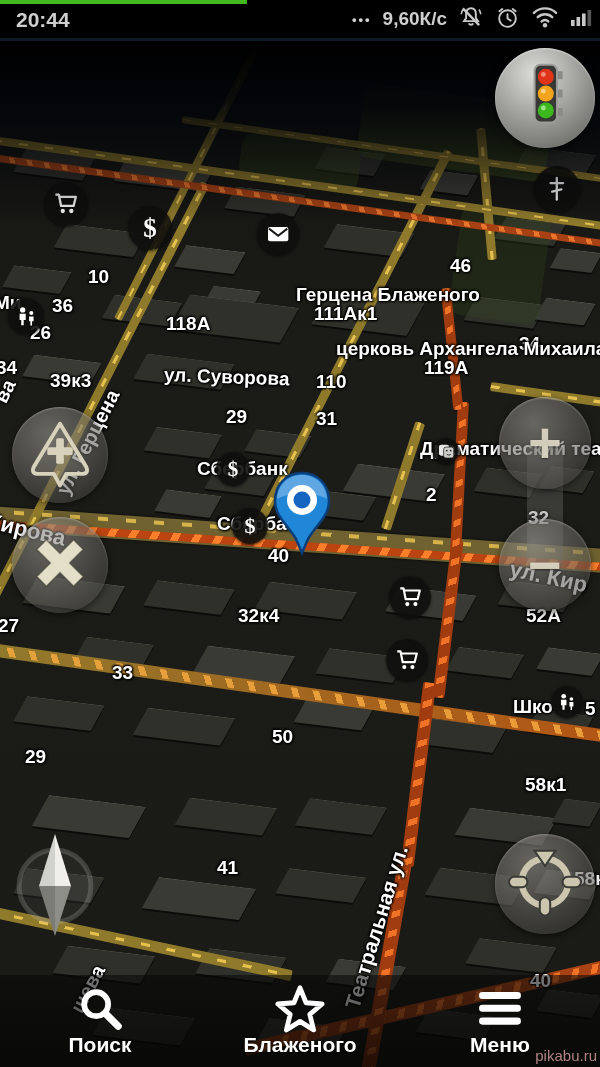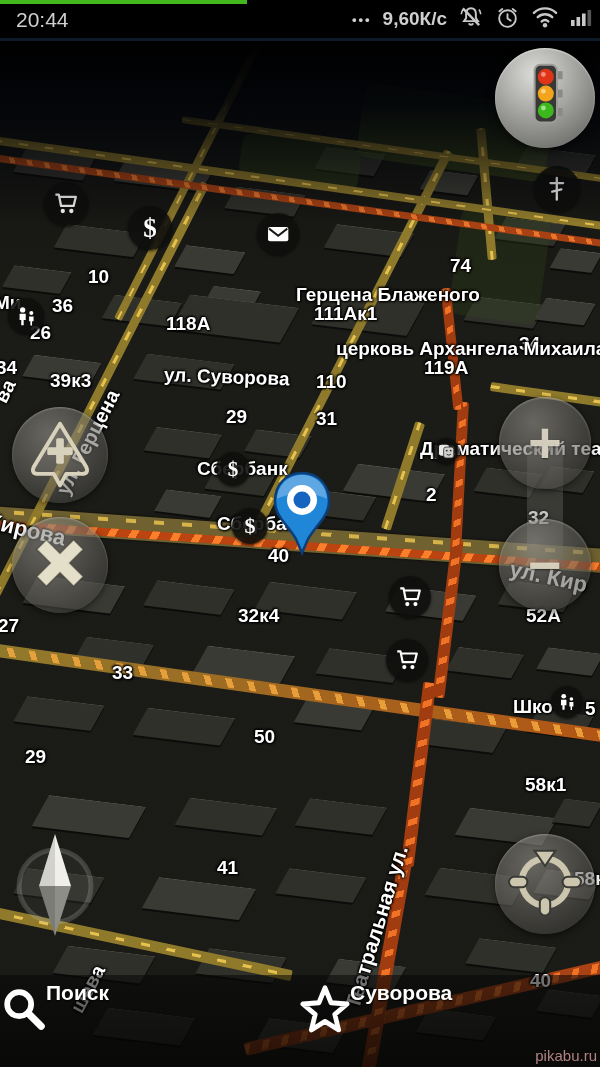--- a/index.html
+++ b/index.html
@@ -2,21 +2,21 @@
 <html><head>
 <meta charset="utf-8">
 <style>
   html,body{margin:0;padding:0;background:#000;}
   .screen{position:relative;width:600px;height:1067px;overflow:hidden;
     font-family:"Liberation Sans",sans-serif;background:#1a1a17;}
 
   
   .statusbar{position:absolute;left:0;top:0;width:600px;height:41px;background:#000;z-index:50;}
   .led{position:absolute;left:0;top:0;width:247px;height:4px;background:#42b71e;}
-  .sb-time{position:absolute;left:16px;top:8px;font-size:21px;font-weight:normal;color:#cfcfcf;}
+  .sb-time{position:absolute;left:16px;top:8px;font-size:21px;font-weight:bold;color:#cfcfcf;}
   .sb-right{position:absolute;right:6px;top:0;height:38px;display:flex;align-items:center;gap:11px;}
   .sb-dots{font-size:13px;font-weight:bold;color:#cfcfcf;letter-spacing:2px;}
   .sb-speed{font-size:19px;font-weight:bold;color:#cfcfcf;}
   .sb-line{position:absolute;left:0;top:38px;width:600px;height:3px;background:#0d1a28;}
 
   
   .map{position:absolute;left:0;top:40px;width:600px;height:1027px;background:
     linear-gradient(180deg,#131310 0%,#1b1b17 30%,#1a1a16 100%);overflow:hidden;}
   .bld{position:absolute;transform:rotate(7deg) skewX(-22deg);border-radius:1px;}
   .b1{background:#30302b;border-top:1px solid #47473f;box-shadow:1px 2px 0 rgba(0,0,0,.55);}
@@ -73,21 +73,21 @@
   .card-title{font-size:27px;font-weight:bold;color:#fff;line-height:30px;}
   .card-sub{font-size:20px;color:#e9b61f;margin-top:1px;}
   .card-chevron{position:absolute;right:18px;top:22px;}
   .card-divider{height:1px;background:rgba(255,255,255,.16);box-shadow:0 -1px 0 rgba(0,0,0,.8);}
   .card-go{height:62px;display:flex;align-items:center;justify-content:center;cursor:pointer;}
   .card-go span{font-size:27px;font-weight:bold;color:#fff;}
 
   
   .tabbar{position:absolute;left:0;top:975px;width:600px;height:92px;z-index:40;display:flex;
     background:linear-gradient(180deg,rgba(6,6,6,.55),rgba(4,4,4,.8));}
-  .tab{flex:1;display:flex;flex-direction:row;justify-content:flex-start;
+  .tab{flex:1;display:flex;flex-direction:column;align-items:center;justify-content:flex-start;
     padding-top:8px;cursor:pointer;}
   .tab .ticon{height:52px;display:flex;align-items:center;justify-content:center;}
   .tab .tlabel{font-size:21px;font-weight:bold;color:#fff;margin-top:-2px;
     text-shadow:0 1px 2px #000;}
   .tab.active .tlabel{color:#eec41e;}
   .watermark{position:absolute;right:3px;bottom:3px;z-index:60;font-size:15px;color:rgba(206,152,152,.85);}
   .zglyph{font-size:58px;font-weight:bold;color:rgba(228,222,204,.9);line-height:1;
     text-shadow:0 1px 2px rgba(0,0,0,.5);}
 </style>
 </head>
@@ -205,33 +205,33 @@
         <div class="mlabel" style="left: 352px; top: 956px; font-size: 21px; transform: rotate(-73deg);">Театральная ул.</div>
         <div class="mlabel" style="left: 76px; top: 960px; font-size: 20px; transform: rotate(-62deg);">шева</div>
         <div class="mlabel" style="left: 526px; top: 565px;">52А</div>
         <div class="mlabel" style="left: 238px; top: 565px;">32к4</div>
         <div class="mlabel" style="left: 112px; top: 622px;">33</div>
         <div class="mlabel" style="left: -2px; top: 575px;">27</div>
         <div class="mlabel" style="left: 513px; top: 656px;">Шко</div>
         <div class="mlabel" style="left: 585px; top: 658px;">5</div>
         <div class="mlabel" style="left: 525px; top: 734px;">58к1</div>
         <div class="mlabel" style="left: 25px; top: 706px;">29</div>
-        <div class="mlabel" style="left: 254px; top: 686px;">50</div>
+        <div class="mlabel" style="left: 272px; top: 686px;">50</div>
         <div class="mlabel" style="left: 217px; top: 817px;">41</div>
         <div class="mlabel" style="left: 574px; top: 828px;">58к</div>
         <div class="mlabel" style="left: 530px; top: 930px;">40</div>
         <div class="mlabel" style="left: 519px; top: 293px;">34</div>
         <div class="mlabel" style="left: 336px; top: 298px;">церковь Архангела Михаила</div>
         <div class="mlabel" style="left: 424px; top: 317px;">119А</div>
         <div class="mlabel" style="left: 314px; top: 263px;">111Ак1</div>
         <div class="mlabel" style="left: 316px; top: 331px;">110</div>
         <div class="mlabel" style="left: 166px; top: 273px;">118А</div>
         <div class="mlabel" style="left: 164px; top: 324px; transform: rotate(2deg);">ул. Суворова</div>
         <div class="mlabel" style="left: 296px; top: 244px;">Герцена Блаженого</div>
-        <div class="mlabel" style="left: 450px; top: 215px;">74</div>
+        <div class="mlabel" style="left: 450px; top: 215px;">46</div>
       </div>
     <div id="pois">
         <div class="poi" style="left: 44px; top: 142px; width: 44px; height: 44px;">
           <svg viewBox="0 0 24 24" width="62%" height="62%">
             <path d="M3 4 L6 4 L8 14 L19 14 L21 6 L7 6" fill="none" stroke="#fff" stroke-width="2" stroke-linejoin="round"></path>
             <circle cx="9.5" cy="18.5" r="1.9" fill="#fff"></circle>
             <circle cx="17" cy="18.5" r="1.9" fill="#fff"></circle>
           </svg>
         </div>
         <div class="poi" style="left: 128px; top: 166px; width: 44px; height: 44px;">
@@ -430,18 +430,28 @@
           </svg>
         </span>
         <span class="tlabel">Поиск</span>
       </div>
       <div class="tab">
         <span class="ticon">
           <svg viewBox="0 0 52 52" width="50" height="50">
             <path d="M26 4 L32.3 19.5 L49 20.8 L36.2 31.6 L40.2 47.8 L26 38.9 L11.8 47.8 L15.8 31.6 L3 20.8 L19.7 19.5 Z" fill="rgba(10,10,10,0.35)" stroke="#fff" stroke-width="5" stroke-linejoin="round"></path>
           </svg>
         </span>
-        <span class="tlabel">Суворова</span>
+        <span class="tlabel">Блаженого</span>
+      </div>
+      <div class="tab">
+        <span class="ticon">
+          <svg viewBox="0 0 48 40" width="46" height="38">
+            <rect x="2" y="2" width="44" height="7.5" rx="3.5" fill="#fff"></rect>
+            <rect x="2" y="15.5" width="44" height="7.5" rx="3.5" fill="#fff"></rect>
+            <rect x="2" y="29" width="44" height="7.5" rx="3.5" fill="#fff"></rect>
+          </svg>
+        </span>
+        <span class="tlabel">Меню</span>
       </div>
     </nav>
 
   <span class="watermark">pikabu.ru</span>
 </div>
 
 </body></html>

